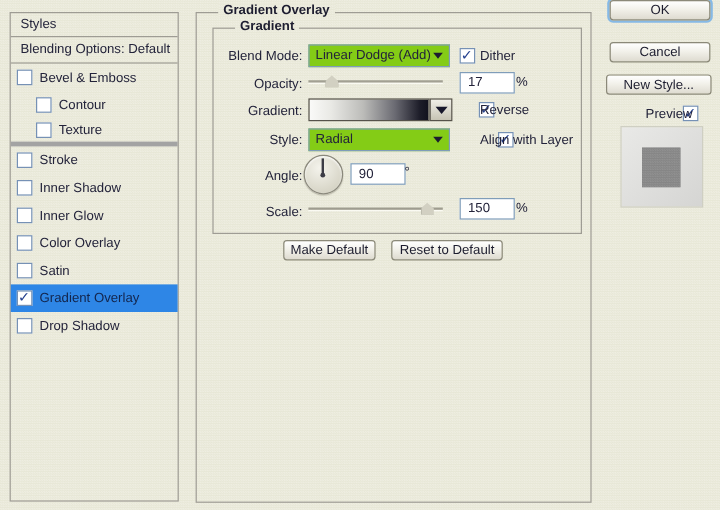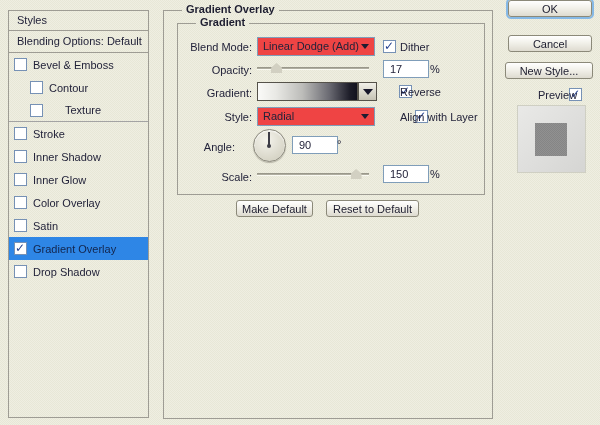--- a/index.html
+++ b/index.html
@@ -20,32 +20,32 @@
     background-color:#ecebdd;
     background-image:repeating-conic-gradient(#efeee2 0% 25%, #e7e7d6 0% 50%);
     background-size:2px 2px;
   }
   
   #sidebar{left:8px;top:10px;width:139px;height:406px;border:1px solid #9e9c94;}
   .sb-header{height:19px;line-height:19px;padding-left:8px;border-bottom:1px solid #9e9c94;}
   .sb-blend{height:21px;line-height:21px;padding-left:8px;border-bottom:1px solid #9e9c94;}
   .sb-row{height:23px;display:flex;align-items:center;padding-left:5px;box-sizing:border-box;}
   .sb-row.indent{padding-left:21px;}
-  .sb-row.sep{border-bottom:1px solid #a3a3a3;gap:16px;}
+  .sb-row.sep{border-bottom:4px solid #a3a3a3;}
   .sb-row.selected{background:#2e86e6;}
   .sb-row.selected .sb-label{color:#13254c;}
   .sb-label{margin-left:6px;white-space:nowrap;}
   
   .cb{display:inline-block;width:11px;height:11px;background:#fff;
       border:1px solid #7691b5;position:relative;flex:none;}
   .cb.checked::after{
     content:"\2713";position:absolute;left:0px;top:-2px;
     font-size:12px;font-weight:bold;color:#24408e;}
   
-  .combo{position:absolute;height:17px;background:#ef4444;border:1px solid #7f9db9;
+  .combo{position:absolute;height:17px;background:#84cc16;border:1px solid #7f9db9;
          line-height:17px;padding-left:5px;box-sizing:content-box;}
   .combo .arrow{position:absolute;right:5px;top:6px;width:0;height:0;
          border-left:4px solid transparent;border-right:4px solid transparent;
          border-top:5px solid #1c1c30;}
   .valbox{position:absolute;width:38px;height:16px;background:#fff;border:1px solid #7f9db9;
           line-height:16px;padding-left:6px;}
   .unit{position:absolute;white-space:nowrap;}
   .flabel{position:absolute;width:80px;text-align:right;white-space:nowrap;}
   
   .slider{position:absolute;height:14px;}
@@ -174,21 +174,21 @@
 
 <div class="flabel" style="left:172px;top:111px;">Style:</div>
 <div class="combo" style="left:257px;top:107px;width:111px;">
   <span>Radial</span>
   <span class="arrow"></span>
 </div>
 <span class="cb checked abs" style="left:383px;top:110px;"></span>
 <span class="cbrow-label" style="left:400px;top:111px;">Align with Layer</span>
 
 
-<div class="flabel" style="left:155px;top:141px;">Angle:</div>
+<div class="flabel" style="left:172px;top:141px;">Angle:</div>
 <div id="angle-dial" class="abs">
   <div class="needle"></div>
   <div class="hub"></div>
 </div>
 <div class="valbox" style="left:292px;top:136px;">90</div>
 <span class="unit" style="left:337px;top:138px;">°</span>
 
 
 <div class="flabel" style="left:172px;top:171px;">Scale:</div>
 <div class="slider" style="left:257px;top:168px;width:112px;">

